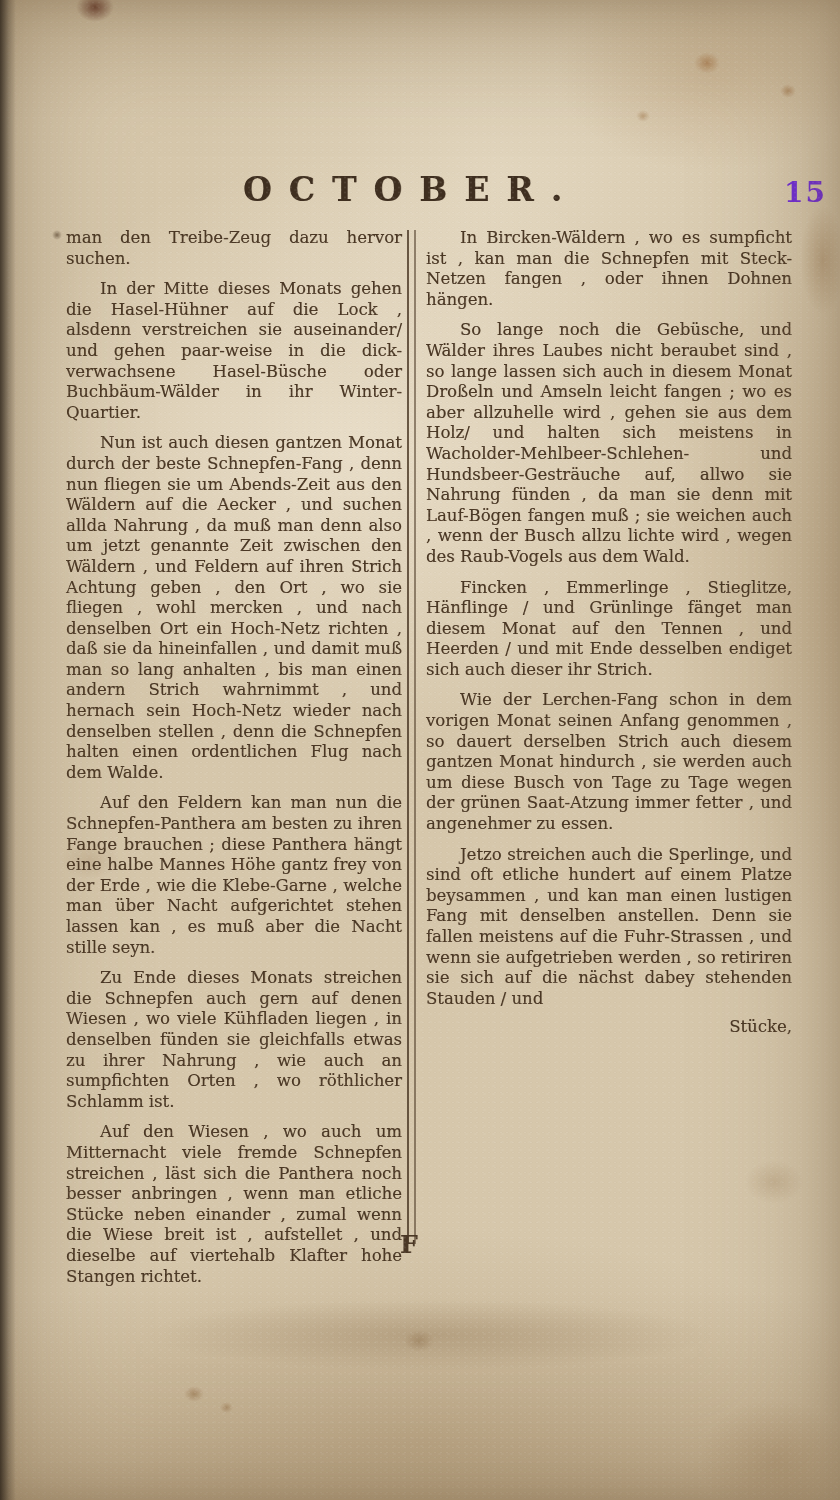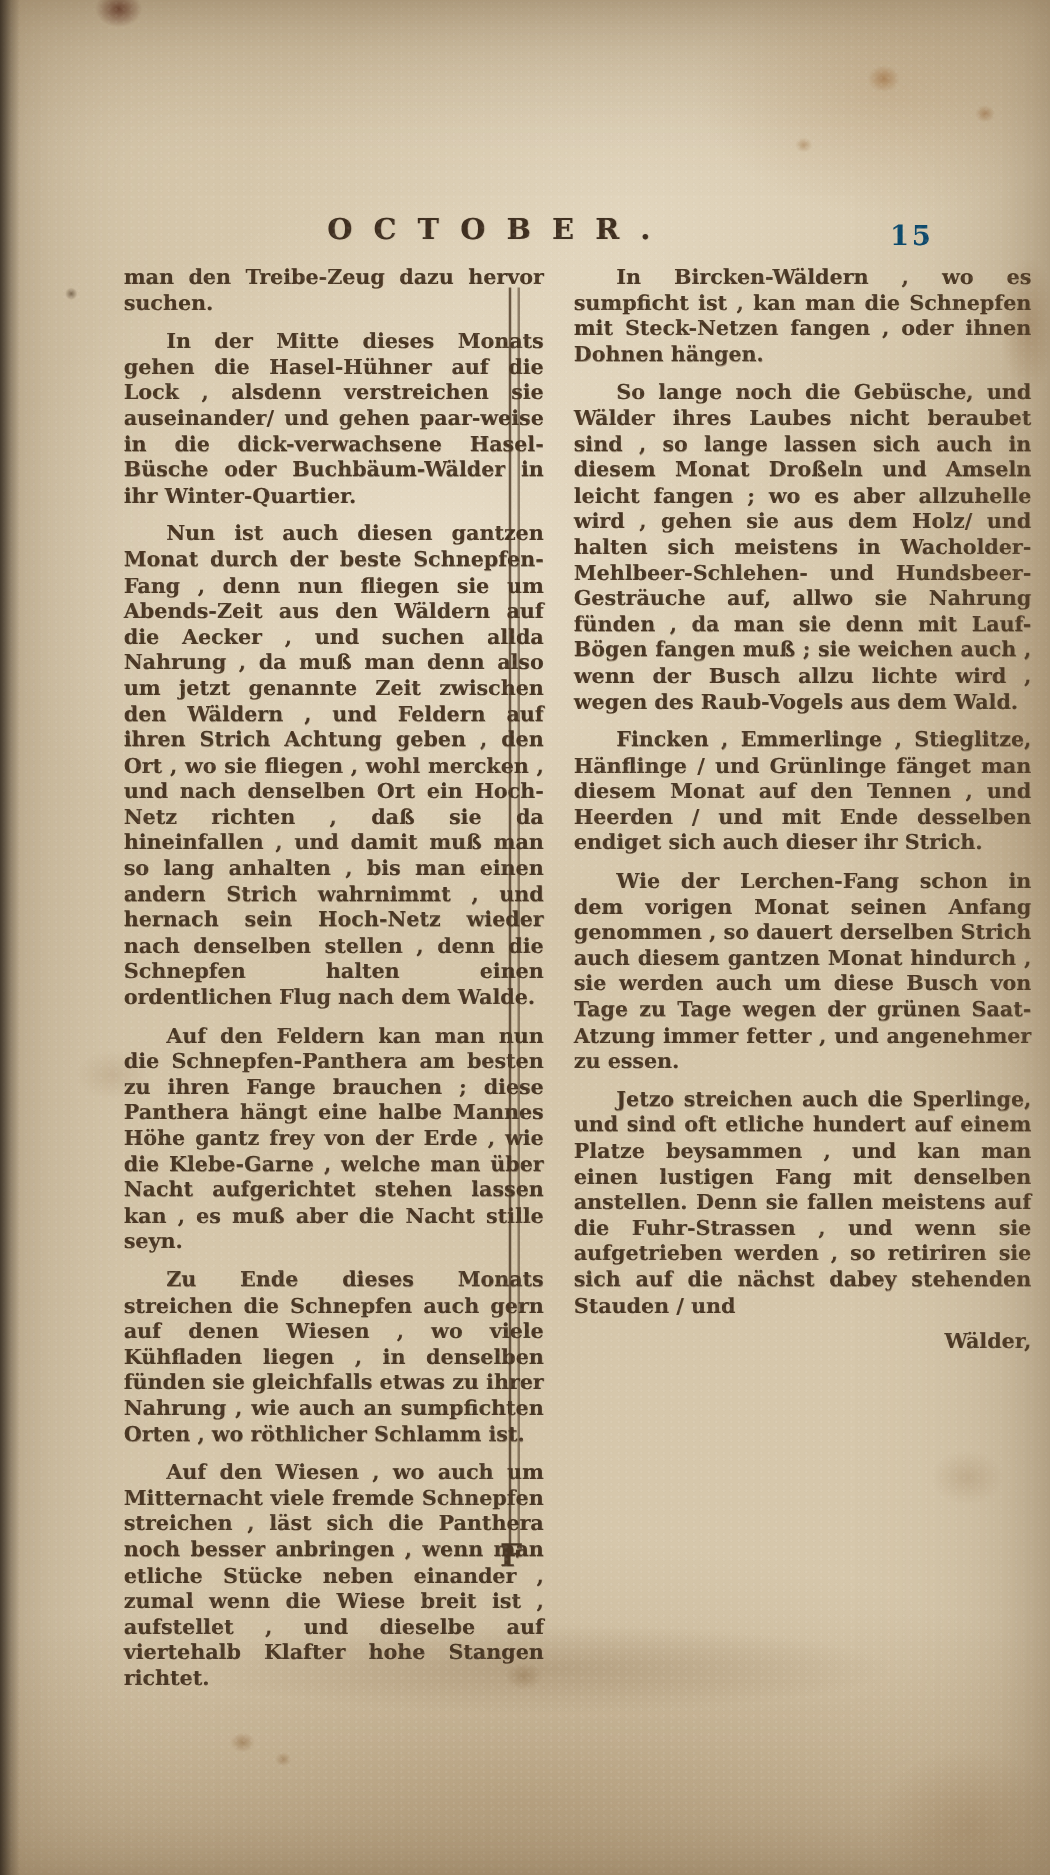--- a/index.html
+++ b/index.html
@@ -48,38 +48,37 @@
   .s9 { left:220px; top:1402px; width:13px; height:11px; background:radial-gradient(ellipse, rgba(140,100,58,0.45), rgba(140,100,58,0) 70%); }
   .s10{ left:404px; top:1330px; width:30px; height:22px; background:radial-gradient(ellipse, rgba(130,98,60,0.35), rgba(130,98,60,0) 70%); }
   .s11{ left:60px; top:840px; width:60px; height:40px; background:radial-gradient(ellipse, rgba(150,120,85,0.22), rgba(150,120,85,0) 70%); }
   .s12{ left:744px; top:1160px; width:60px; height:44px; background:radial-gradient(ellipse, rgba(150,118,80,0.25), rgba(150,118,80,0) 70%); }
   .s13{ left:560px; top:-20px; width:300px; height:190px; border-radius:40%; background:radial-gradient(ellipse, rgba(172,138,96,0.28), rgba(172,138,96,0) 72%); }
   .s14{ left:700px; top:1400px; width:150px; height:120px; background:radial-gradient(ellipse, rgba(150,118,80,0.3), rgba(150,118,80,0) 72%); }
 
   .header-title {
     position:absolute; top:170px; left:226px; width:330px;
     text-align:center;
-    font-size:23px; font-weight:700;
+    font-size:33px; font-weight:700;
     letter-spacing:17px; text-indent:17px;
     color:#3f2f20;
     text-shadow:0.4px 0.4px 0.6px rgba(55,38,22,0.45);
   }
   .page-number {
-    position:absolute; top:176px; left:712px; width:44px;
-    font-size:22px; font-weight:700; color:#0c4a6e;
+    position:absolute; top:176px; left:784px; width:44px;
+    font-size:28px; font-weight:700; color:#6d28d9;
     letter-spacing:2px;
   }
   .column {
-    position:absolute; top:212px;
+    position:absolute; top:228px;
     color:#4a3724;
-    font-size:16.5px; font-weight:700;
+    font-size:16.5px; font-weight:400;
     line-height:20.6px;
     text-align:justify;
     text-shadow:0.3px 0.3px 0.45px rgba(60,40,22,0.4);
-    margin-left:33px;
   }
   .column p { margin:0 0 10px 0; text-indent:34px; }
   .col-left { left:66px; width:336px; height:1030px; }
   .col-right { left:426px; width:366px; height:1060px; }
   .col-left p:first-child { text-indent:0; }
   .catchword { text-align:right; text-indent:0 !important; margin-top:-2px !important; }
   .divider {
     position:absolute; left:407px; top:230px; height:1014px; width:5px;
     border-left:2px solid rgba(74,55,36,0.8);
     border-right:2px solid rgba(74,55,36,0.55);
@@ -124,20 +123,20 @@
 </div>
 
 <div class="divider"></div>
 
 <div class="column col-right">
   <p>In Bircken-Wäldern , wo es sumpficht ist , kan man die Schnepfen mit Steck-Netzen fangen , oder ihnen Dohnen hängen.</p>
   <p>So lange noch die Gebüsche, und Wälder ihres Laubes nicht beraubet sind , so lange lassen sich auch in diesem Monat Droßeln und Amseln leicht fangen ; wo es aber allzuhelle wird , gehen sie aus dem Holz/ und halten sich meistens in Wacholder-Mehlbeer-Schlehen- und Hundsbeer-Gesträuche auf, allwo sie Nahrung fünden , da man sie denn mit Lauf-Bögen fangen muß ; sie weichen auch , wenn der Busch allzu lichte wird , wegen des Raub-Vogels aus dem Wald.</p>
   <p>Fincken , Emmerlinge , Stieglitze, Hänflinge / und Grünlinge fänget man diesem Monat auf den Tennen , und Heerden / und mit Ende desselben endiget sich auch dieser ihr Strich.</p>
   <p>Wie der Lerchen-Fang schon in dem vorigen Monat seinen Anfang genommen , so dauert derselben Strich auch diesem gantzen Monat hindurch , sie werden auch um diese Busch von Tage zu Tage wegen der grünen Saat-Atzung immer fetter , und angenehmer zu essen.</p>
   <p>Jetzo streichen auch die Sperlinge, und sind oft etliche hundert auf einem Platze beysammen , und kan man einen lustigen Fang mit denselben anstellen. Denn sie fallen meistens auf die Fuhr-Strassen , und wenn sie aufgetrieben werden , so retiriren sie sich auf die nächst dabey stehenden Stauden / und</p>
-  <p class="catchword">Wälder,</p>
+  <p class="catchword">Stücke,</p>
 </div>
 
 <div class="signature">F</div>
 
 <div class="grain"></div>
 <div class="vignette"></div>
 <div class="left-edge"></div>
 
 </body></html>

